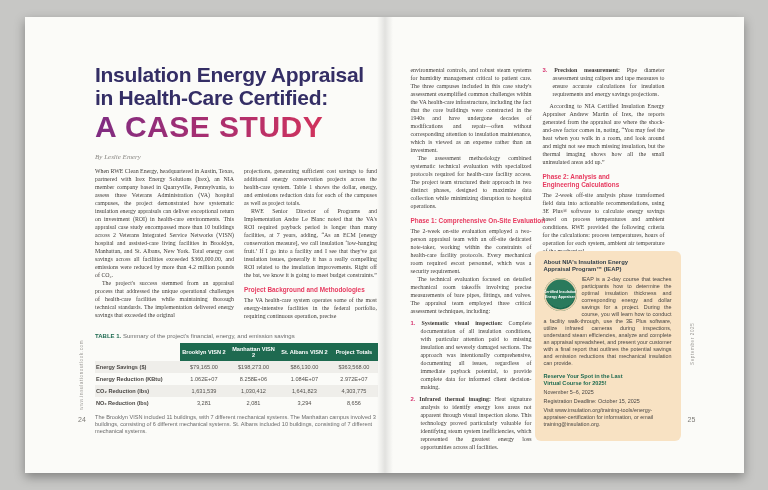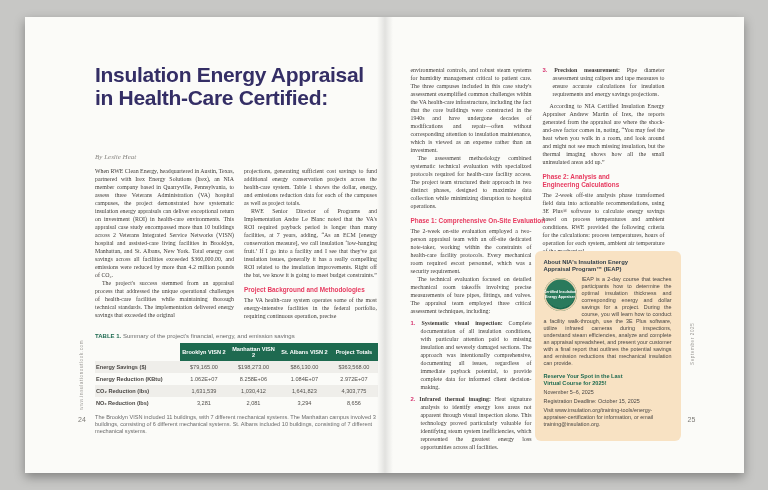--- a/index.html
+++ b/index.html
@@ -73,21 +73,22 @@
 </head>
 <body>
 
 <div class="spread">
 
   <div class="page">
     <div class="title">
       <div>Insulation Energy Appraisal</div>
       <div>in Health-Care Certified:</div>
     </div>
-    <div class="byline">By Leslie Heat</div>
+    <div class="title-big">A CASE STUDY</div>
+    <div class="byline">By Leslie Emery</div>
 
     <div class="colL1 body-txt">
       <p>When RWE Clean Energy, headquartered in Austin, Texas, partnered with Irex Energy Solutions (Irex), an NIA member company based in Quarryville, Pennsylvania, to assess three Veterans Administration (VA) hospital campuses, the project demonstrated how systematic insulation energy appraisals can deliver exceptional return on investment (ROI) in health-care environments. This appraisal case study encompassed more than 10 buildings across 2 Veterans Integrated Service Networks (VISN) hospital and assisted-care living facilities in Brooklyn, Manhattan, and St. Albans, New York. Total energy cost savings across all facilities exceeded $360,000.00, and emissions were reduced by more than 4.2 million pounds of CO₂.</p>
       <p class="ind">The project's success stemmed from an appraisal process that addressed the unique operational challenges of health-care facilities while maintaining thorough technical standards. The implementation delivered energy savings that exceeded the original</p>
     </div>
 
     <div class="colL2 body-txt">
       <p>projections, generating sufficient cost savings to fund additional energy conservation projects across the health-care system. Table 1 shows the dollar, energy, and emissions reduction data for each of the campuses as well as project totals.</p>
       <p class="ind">RWE Senior Director of Programs and Implementation Andre Le Blanc noted that the VA's ROI required payback period is longer than many facilities, at 7 years, adding, “As an ECM [energy conservation measure], we call insulation ‘low-hanging fruit.’ If I go into a facility and I see that they've got insulation issues, generally it has a really compelling ROI related to the insulation improvements. Right off the bat, we know it is going to meet budget constraints.”</p>
       <div class="sec-head">Project Background and Methodologies</div>

